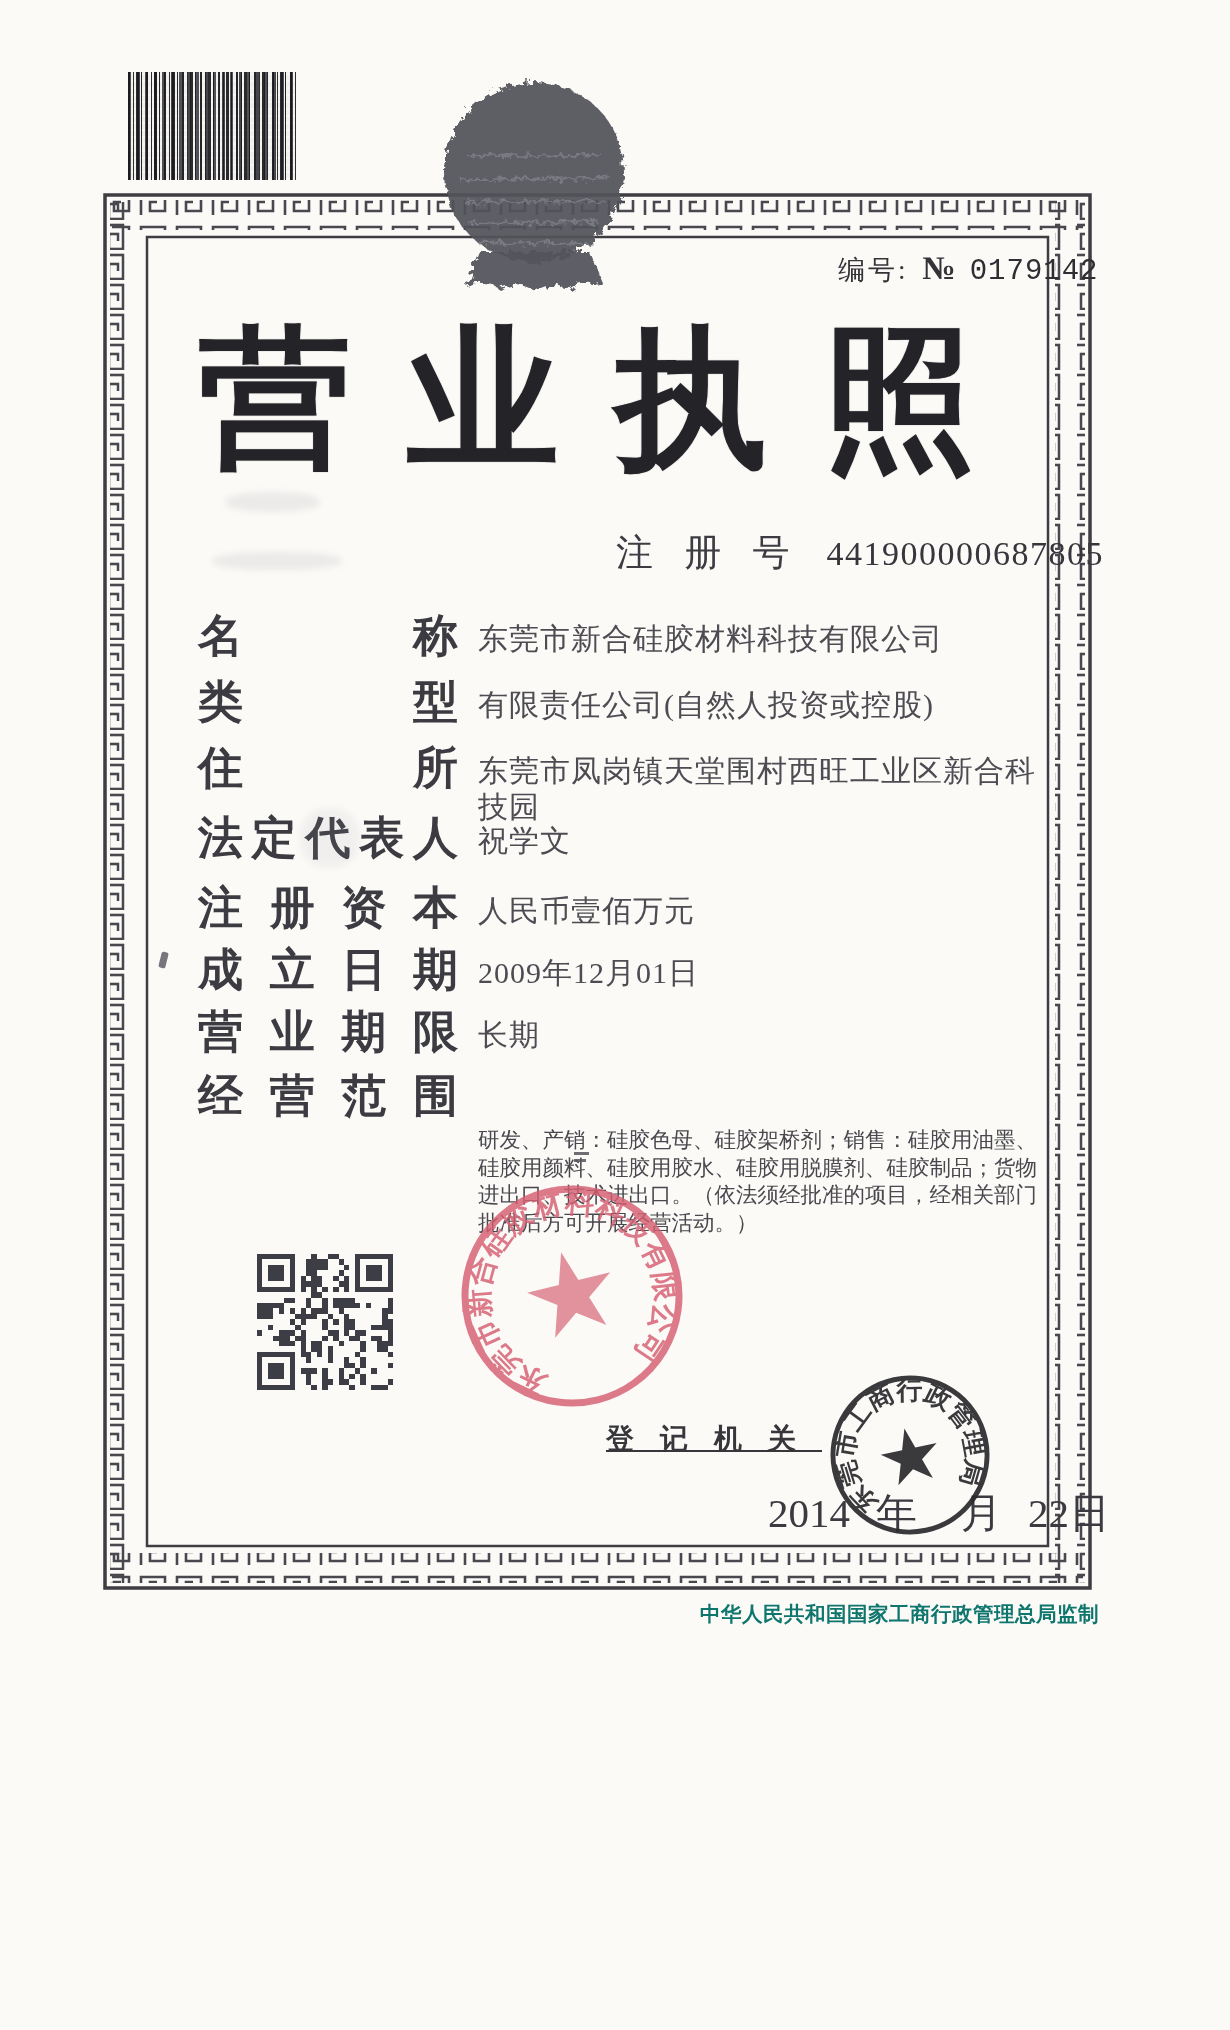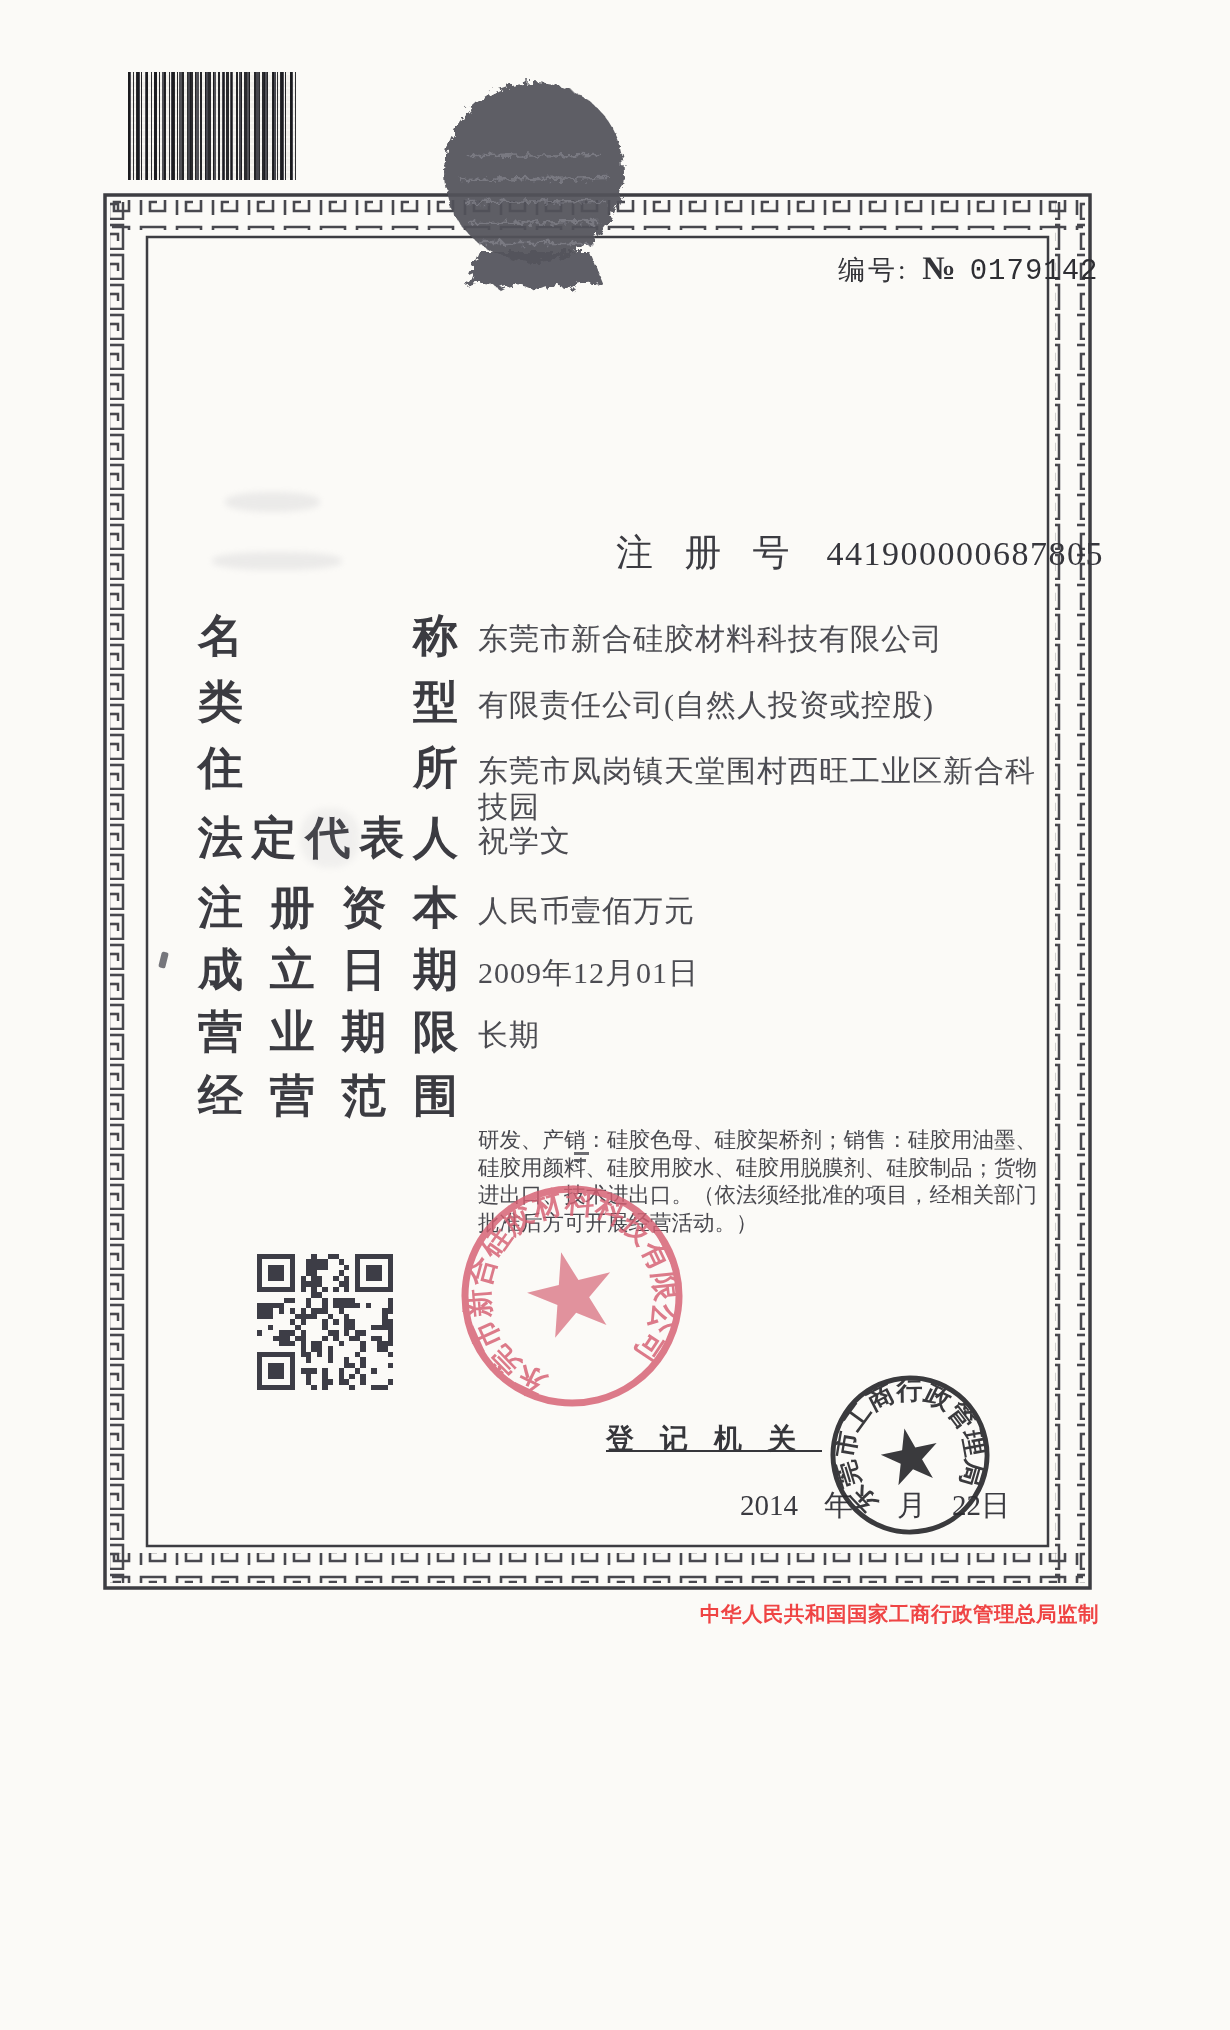--- a/index.html
+++ b/index.html
@@ -67,28 +67,28 @@
   .authority-stamp{left:826px;top:1371px;opacity:.92;}
   .seal-ring{fill:none;stroke:var(--seal-red);stroke-width:7;}
   .seal-star{fill:var(--seal-red);opacity:.82;}
   .seal-text{fill:var(--seal-red);font-family:"Liberation Serif",serif;font-weight:700;font-size:31px;}
   .stamp-ring{fill:none;stroke:var(--stamp-ink);stroke-width:5;}
   .stamp-star{fill:var(--stamp-ink);}
   .stamp-text{fill:var(--stamp-ink);font-family:"Liberation Serif",serif;font-weight:700;font-size:25px;}
 
   
   .registrar{left:606px;top:1420px;font-size:28px;font-weight:700;letter-spacing:26px;color:#36363b;text-decoration:underline;}
-  .dateline{left:740px;top:1486px;display:flex;align-items:baseline;font-size:29px;color:#3a3a40;}
+  .dateline{left:768px;top:1486px;display:flex;align-items:baseline;font-size:41px;color:#3a3a40;}
   .dateline .gap1{width:26px;}
   .dateline .gap2{width:44px;}
   .dateline .gap3{width:26px;}
 
   
   .footer-left{left:94px;top:1603px;font-size:19px;letter-spacing:.5px;color:#333338;}
-  .footer-right{left:700px;top:1600px;font-size:20.5px;font-weight:600;letter-spacing:.5px;color:#ef4444;}
+  .footer-right{left:700px;top:1600px;font-size:20.5px;font-weight:600;letter-spacing:.5px;color:#0f766e;}
 
   
   .smudge{background:#9a9aa2;opacity:.16;filter:blur(3px);border-radius:45%;}
   .tickmark{width:7px;height:16px;background:#55555c;opacity:.8;transform:rotate(14deg);border-radius:2px;}
   .dline{width:15px;height:3px;background:#55555c;opacity:.85;}
 </style>
 </head>
 <body>
 
 <div id="page">
@@ -131,20 +131,21 @@
       </g>
     </g>
   </svg>
 
   <div class="abs serial">
     <span class="lbl">编号:</span>
     <span class="sym">№</span>
     <span class="num">0179142</span>
   </div>
 
+  <div class="abs title">营业执照</div>
 
   <div class="abs regline">
     <span class="lbl">注 册 号</span>
     <span class="num">441900000687805</span>
   </div>
 
   <div class="row" style="top:612px;">
     <div class="lbl">名称</div>
     <div class="val">东莞市新合硅胶材料科技有限公司</div>
   </div>

